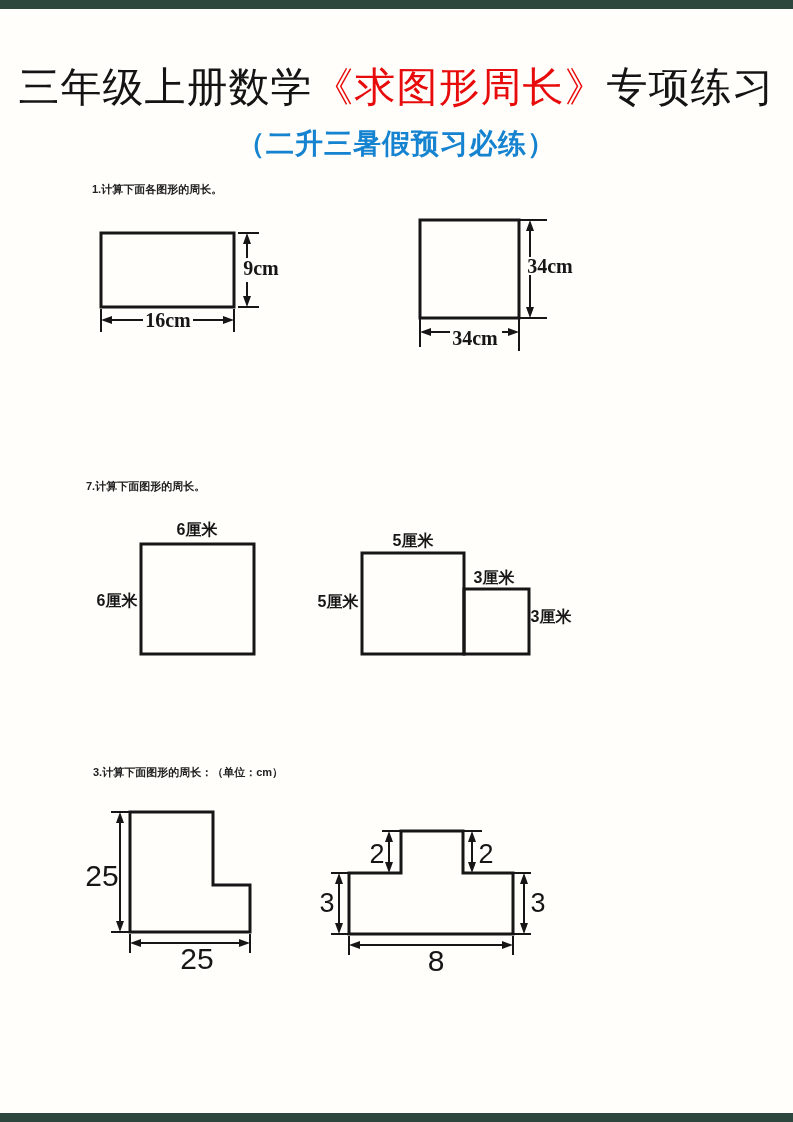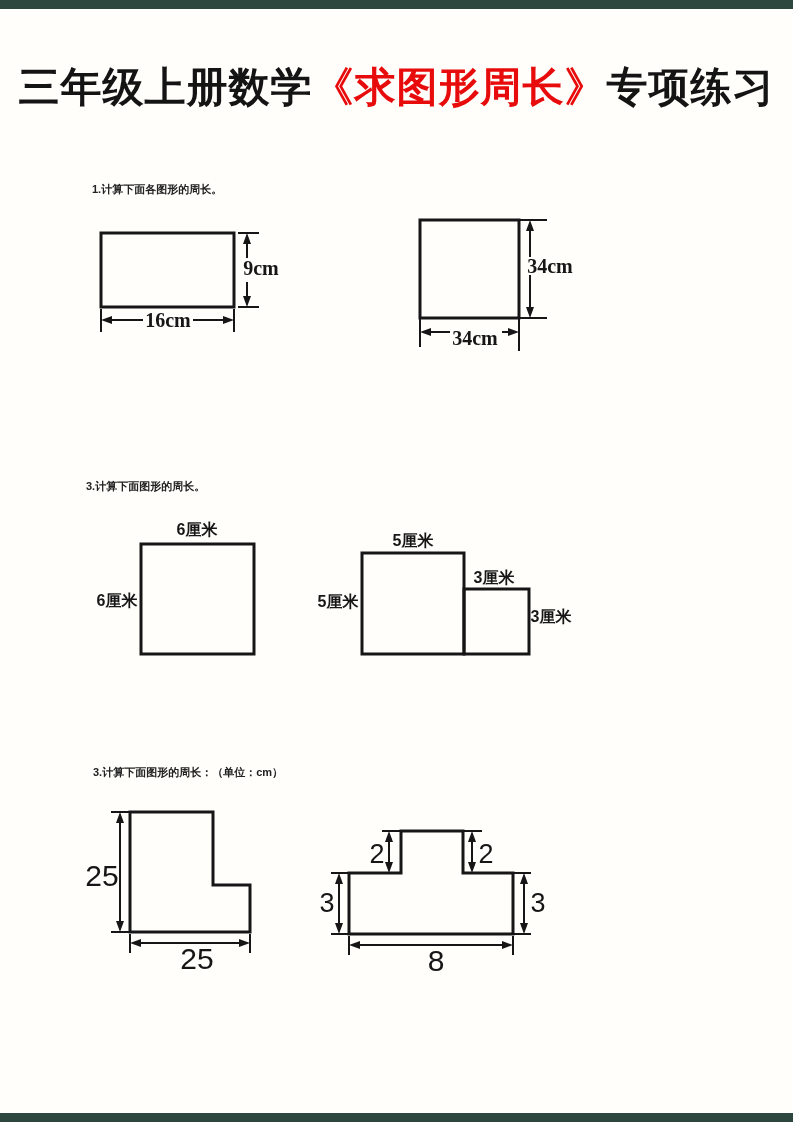--- a/index.html
+++ b/index.html
@@ -2,21 +2,21 @@
 <html><head>
 <meta charset="utf-8">
 <style>
   html,body{margin:0;padding:0;background:#ffffff;}
   .page{position:relative;width:793px;height:1122px;background:#fffefb;overflow:hidden;
         font-family:"Liberation Sans",sans-serif;color:#1a1a1a;}
   .edge-bar{position:absolute;left:0;width:793px;height:9px;background:#2d473f;}
   .edge-bar.top{top:0;}
   .edge-bar.bottom{bottom:0;}
   .title{position:absolute;top:60px;left:0;width:793px;text-align:center;
-         font-size:41px;font-weight:700;letter-spacing:1px;color:#141414;white-space:nowrap;}
+         font-size:41px;font-weight:400;letter-spacing:1px;color:#141414;white-space:nowrap;}
   .title .accent{color:#e80b0b;}
   .subtitle{position:absolute;top:125px;left:0;width:793px;text-align:center;
             font-size:28px;font-weight:700;color:#1583d0;letter-spacing:1px;}
   .heading{position:absolute;font-size:11px;font-weight:700;color:#222222;white-space:nowrap;}
   .heading.h1{left:92px;top:182px;}
   .heading.h2{left:86px;top:479px;}
   .heading.h3{left:93px;top:765px;}
   svg.fig{position:absolute;overflow:visible;}
   .shape{fill:none;stroke:#161616;stroke-width:3;}
   .dim{stroke:#161616;stroke-width:2;fill:none;}
@@ -30,20 +30,21 @@
 </style>
 </head>
 <body>
 
 <div class="page">
 
   <div class="edge-bar top"></div>
 
   <div class="title"><span>三年级上册数学</span><span class="accent">《求图形周长》</span><span>专项练习</span></div>
 
+  <div class="subtitle">（二升三暑假预习必练）</div>
 
   <div class="heading h1">1.计算下面各图形的周长。</div>
 
   <svg class="fig" style="left:95px;top:225px;" width="200" height="118" viewBox="0 0 200 118">
     <rect class="shape" x="6" y="8" width="133" height="74"></rect>
     <line class="tick" x1="143" y1="8" x2="164" y2="8"></line>
     <line class="tick" x1="143" y1="82" x2="164" y2="82"></line>
     <line class="dim" x1="152" y1="33" x2="152" y2="15"></line>
     <polygon class="head" points="152,8 148,19 156,19"></polygon>
     <line class="dim" x1="152" y1="57" x2="152" y2="75"></line>
@@ -69,21 +70,21 @@
     <text class="t-serif" x="145" y="63">34cm</text>
     <line class="tick" x1="15" y1="108" x2="15" y2="137"></line>
     <line class="tick" x1="114" y1="108" x2="114" y2="141"></line>
     <line class="dim" x1="21" y1="122" x2="45" y2="122"></line>
     <polygon class="head" points="15,122 26,118 26,126"></polygon>
     <line class="dim" x1="97" y1="122" x2="108" y2="122"></line>
     <polygon class="head" points="114,122 103,118 103,126"></polygon>
     <text class="t-serif" x="70" y="135">34cm</text>
   </svg>
 
-  <div class="heading h2">3.计算下面图形的周长。</div>
+  <div class="heading h2">7.计算下面图形的周长。</div>
 
   <svg class="fig" style="left:70px;top:505px;" width="215" height="165" viewBox="0 0 215 165">
     <rect class="shape" x="71" y="39" width="113" height="110"></rect>
     <text class="t-cn" x="127" y="30">6厘米</text>
     <text class="t-cn" x="47" y="101">6厘米</text>
   </svg>
 
   <svg class="fig" style="left:308px;top:515px;" width="280" height="155" viewBox="0 0 280 155">
     <rect class="shape" x="54" y="38" width="102" height="101"></rect>
     <rect class="shape" x="156" y="74" width="65" height="65"></rect>

